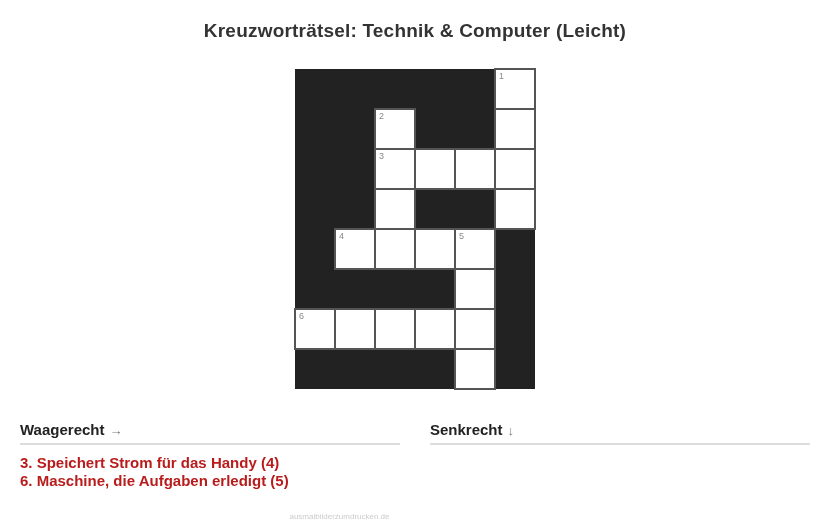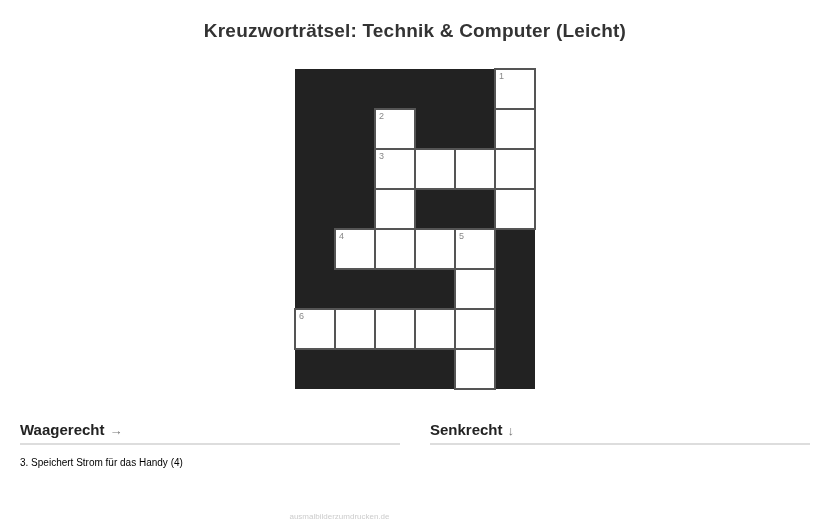--- a/index.html
+++ b/index.html
@@ -57,23 +57,24 @@
     border-bottom: 2px solid #dddddd;
   }
   .arrow {
     color: #777777;
     font-weight: normal;
     font-size: 13px;
     margin-left: 5px;
   }
   .clue-list { margin-top: 9px; }
   .clue {
-    font-size: 10px;
-    color: #000000;
+    font-size: 15px;
+    color: #b91c1c;
     line-height: 18px;
+    font-weight: bold;
   }
   .footer {
     position: absolute;
     top: 512px; left: 0; width: 679px;
     text-align: center;
     font-size: 8px;
     color: #cccccc;
   }
 </style>
 </head>
@@ -114,20 +115,21 @@
     <div class="cell" style="left: 119px; top: 239px; border-color: rgb(85, 85, 85);"></div>
     <div class="cell" style="left: 159px; top: 239px; border-color: rgb(85, 85, 85);"></div>
     <div class="cell" style="left: 159px; top: 279px; border-color: rgb(85, 85, 85);"></div>
   </div>
 
 <div class="clues">
   <section class="clue-col">
     <h2 class="clue-heading"><span>Waagerecht</span><span class="arrow">→</span></h2>
     <div class="clue-list" id="across-list">
         <div class="clue">3. Speichert Strom für das Handy (4)</div>
+        <div class="clue">6. Maschine, die Aufgaben erledigt (5)</div>
       </div>
   </section>
   <section class="clue-col">
     <h2 class="clue-heading"><span>Senkrecht</span><span class="arrow">↓</span></h2>
   </section>
 </div>
 
 <div class="footer">ausmalbilderzumdrucken.de</div>
 
 </body></html>

